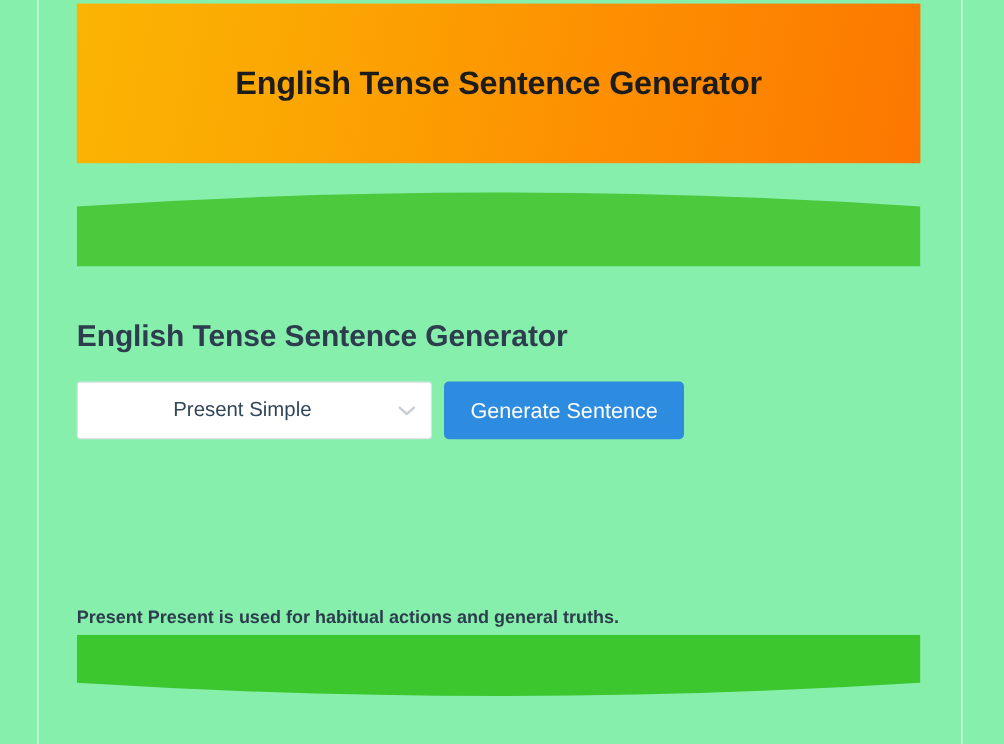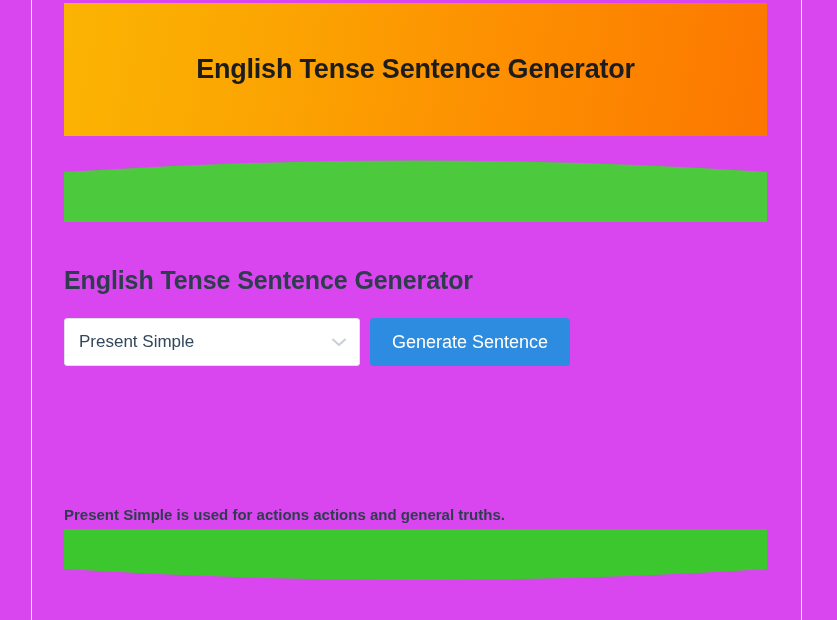--- a/index.html
+++ b/index.html
@@ -10,21 +10,21 @@
     background: #ffffff;
     font-family: "Liberation Sans", sans-serif;
     overflow: hidden;
   }
 
   
   #page {
     position: relative;
     width: 837px;
     height: 620px;
-    background: #d946ef;
+    background: #86efac;
   }
   .container-rule {
     position: absolute;
     top: 0;
     width: 1px;
     height: 620px;
     background: #f4f4f4;
   }
   .container-rule.left  { left: 31px; }
   .container-rule.right { left: 801px; }
@@ -102,20 +102,21 @@
     border: 1px solid #dfe3e8;
     border-radius: 3px;
     padding: 0 34px 0 14px;
     font-family: "Liberation Sans", sans-serif;
     font-size: 17px;
     color: #33475b;
     appearance: none;
     -webkit-appearance: none;
     outline: none;
     line-height: 46px;
+    text-align: center;
   }
   .chevron-down-icon {
     position: absolute;
     right: 12px;
     top: 0;
     height: 48px;
     width: 18px;
     display: flex;
     align-items: center;
     justify-content: center;
@@ -191,21 +192,21 @@
           <svg width="14" height="9" viewBox="0 0 14 9">
             <path d="M1,1.6 L7,7 L13,1.6" fill="none" stroke="#c9cfd6" stroke-width="2" stroke-linecap="round" stroke-linejoin="round"></path>
           </svg>
         </span>
       </div>
 
       <button class="generate-button">Generate Sentence</button>
     </div>
 
 
-    <div class="explanation">Present Simple is used for actions actions and general truths.</div>
+    <div class="explanation">Present Present is used for habitual actions and general truths.</div>
 
     <div class="band band-bottom">
       <svg viewBox="0 0 703 52" preserveAspectRatio="none">
         <path d="M0,0 L703,0 L703,40 Q351.5,62 0,40 Z" fill="#3cc72e"></path>
       </svg>
     </div>
 
   </div>
 </div>
 

